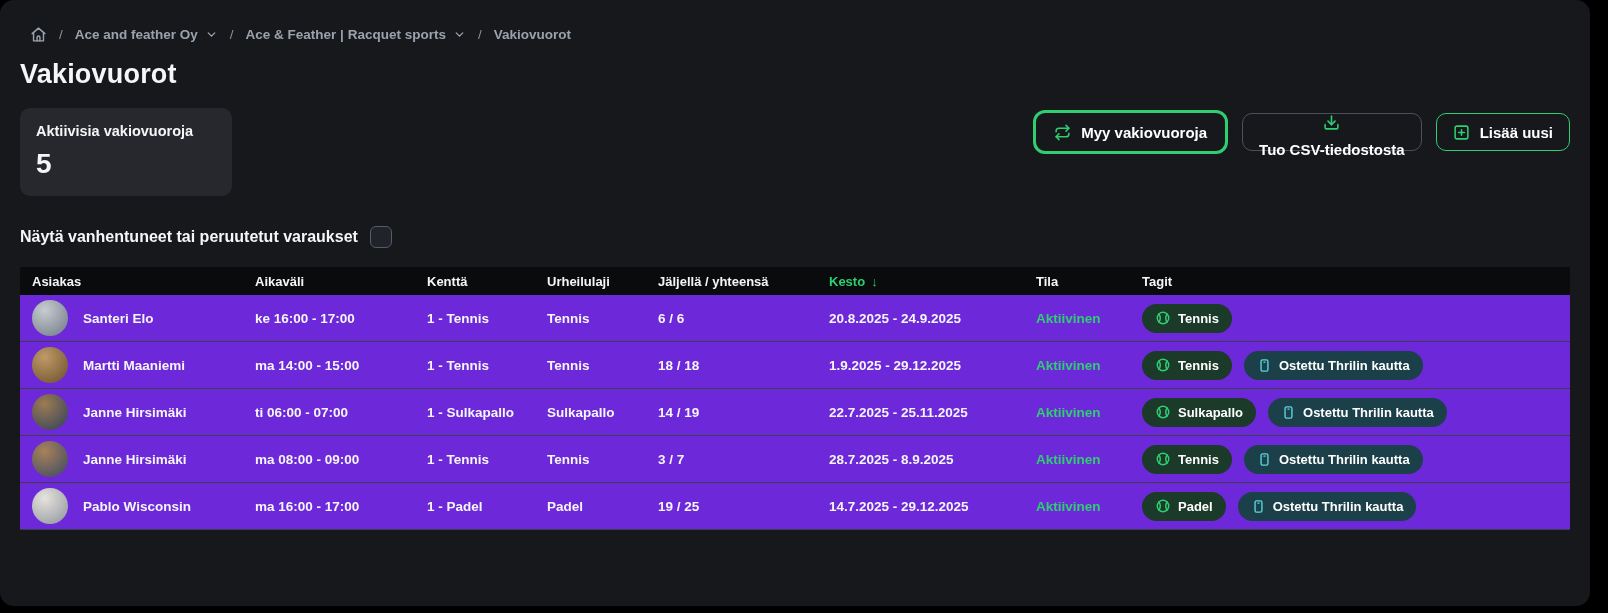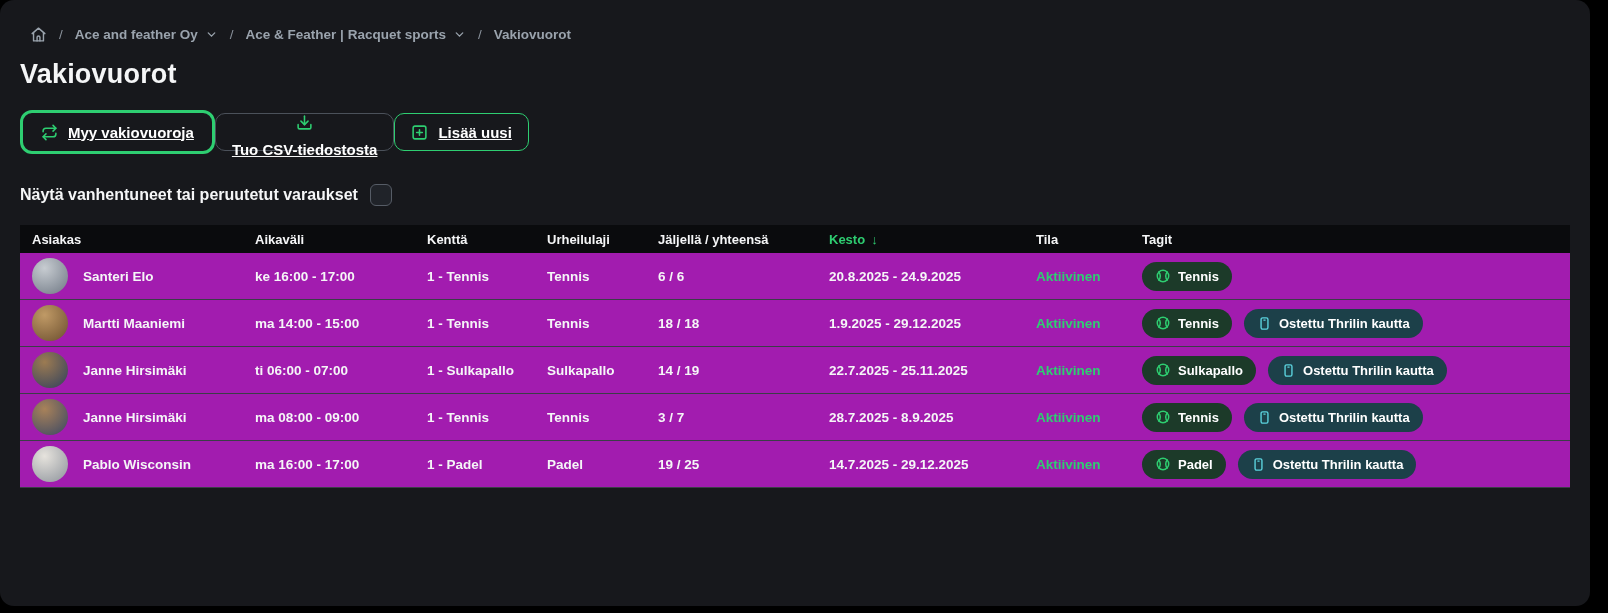--- a/index.html
+++ b/index.html
@@ -16,21 +16,21 @@
   .breadcrumb svg { display:block; }
 
   .page-title { font-size:27px; font-weight:800; letter-spacing:.2px; margin:16px 0 0 0; }
 
   
   .topbar { display:flex; justify-content:space-between; align-items:flex-start; margin-top:18px; }
   .stats-card { width:212px; height:88px; background:#26282d; border-radius:10px; padding:15px 16px; }
   .stats-card .label { font-size:14.5px; font-weight:700; }
   .stats-card .value { font-size:28px; font-weight:700; margin-top:9px; }
 
-  .actions { display:flex; align-items:center; margin-top:2px;text-decoration:underline; }
+  .actions { display:flex; align-items:center; gap:14px; margin-top:2px; }
   .btn { display:flex; align-items:center; gap:10px; height:38px; padding:0 16px;
     background:transparent; border-radius:10px; color:#fff; font-size:15px; font-weight:700;
     font-family:inherit; cursor:pointer; }
   .btn svg { display:block; }
   .btn-sell { border:3px solid #2ece71; border-radius:12px; height:44px; padding:0 18px; }
   .btn-import { border:1px solid #4b515a;flex-direction:column; }
   .btn-add { border:1px solid #2ece71; }
 
   
   .filter-row { display:flex; align-items:center; gap:12px; margin:30px 0 0 0; }
@@ -38,21 +38,21 @@
   .checkbox { width:22px; height:22px; border:1px solid #565c66; border-radius:6px;
     background:#202329; appearance:none; cursor:pointer; }
 
   
   .table { margin-top:19px; width:1550px; }
   .grid { display:grid; grid-template-columns:235px 172px 120px 111px 171px 207px 106px 1fr; align-items:center; }
   .thead { background:#0a0b0d; height:28px; font-size:13px; font-weight:700; }
   .thead > div { padding-left:0; cursor:pointer; }
   .thead > div:first-child { padding-left:12px; }
   .th-sorted { color:#2ece71; display:flex; align-items:center; gap:6px; }
-  .row { height:47px; background:#a21caf; border-bottom:1px solid #3a3e46;
+  .row { height:47px; background:#6d28d9; border-bottom:1px solid #3a3e46;
     font-size:13.5px; font-weight:600; cursor:pointer; }
   .row > div:first-child { padding-left:12px; }
   .cell-customer { display:flex; align-items:center; gap:15px; }
   .avatar { width:36px; height:36px; border-radius:50%; flex:0 0 36px; }
   .status { color:#2ece71; }
   .tag-list { display:flex; align-items:center; gap:12px; }
   .tag { display:inline-flex; align-items:center; gap:7px; height:29px; padding:0 13px;
     border-radius:15px; font-size:13px; font-weight:700; color:#fff; white-space:nowrap; }
   .tag-sport { background:#1c3a29; }
   .tag-purchase { background:#1c4049; }
@@ -90,20 +90,24 @@
     </span>
     <span class="sep">/</span>
     <span class="crumb">
       <span>Vakiovuorot</span>
     </span>
   </div>
 
   <h1 class="page-title">Vakiovuorot</h1>
 
   <div class="topbar">
+    <div class="stats-card">
+      <div class="label">Aktiivisia vakiovuoroja</div>
+      <div class="value">5</div>
+    </div>
     <div class="actions">
       <button class="btn btn-sell">
         <span style="display:flex;">
           <svg width="17" height="17" viewBox="0 0 24 24" fill="none" stroke="#2ece71" stroke-width="2.2" stroke-linecap="round" stroke-linejoin="round">
             <path d="M17 2l4 4-4 4"></path>
               <path d="M3 11v-1a4 4 0 0 1 4-4h14"></path>
             <path d="M7 22l-4-4 4-4"></path>
               <path d="M21 13v1a4 4 0 0 1-4 4H3"></path>
           </svg>
         </span>

